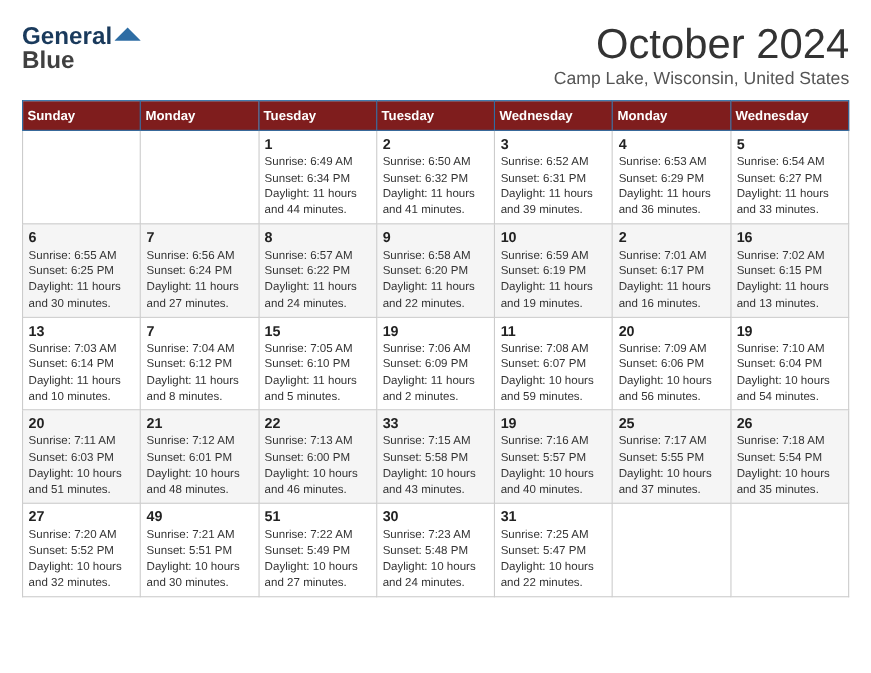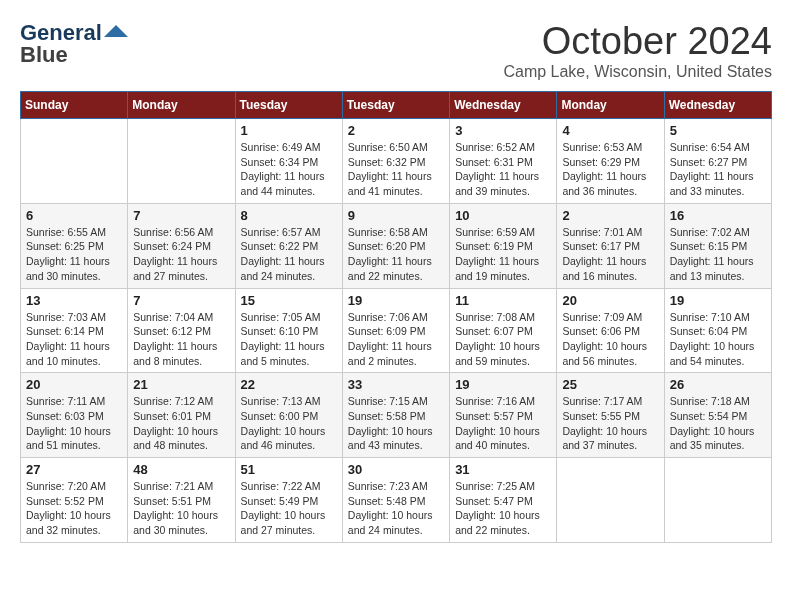--- a/index.html
+++ b/index.html
@@ -225,21 +225,21 @@
           <span class="day-num">26</span>
           <div class="day-info">Sunrise: 7:18 AM<br>Sunset: 5:54 PM<br>Daylight: 10 hours and 35 minutes.</div>
         </td>
       </tr>
       <tr>
         <td>
           <span class="day-num">27</span>
           <div class="day-info">Sunrise: 7:20 AM<br>Sunset: 5:52 PM<br>Daylight: 10 hours and 32 minutes.</div>
         </td>
         <td>
-          <span class="day-num">48</span>
+          <span class="day-num">49</span>
           <div class="day-info">Sunrise: 7:21 AM<br>Sunset: 5:51 PM<br>Daylight: 10 hours and 30 minutes.</div>
         </td>
         <td>
           <span class="day-num">51</span>
           <div class="day-info">Sunrise: 7:22 AM<br>Sunset: 5:49 PM<br>Daylight: 10 hours and 27 minutes.</div>
         </td>
         <td>
           <span class="day-num">30</span>
           <div class="day-info">Sunrise: 7:23 AM<br>Sunset: 5:48 PM<br>Daylight: 10 hours and 24 minutes.</div>
         </td>

